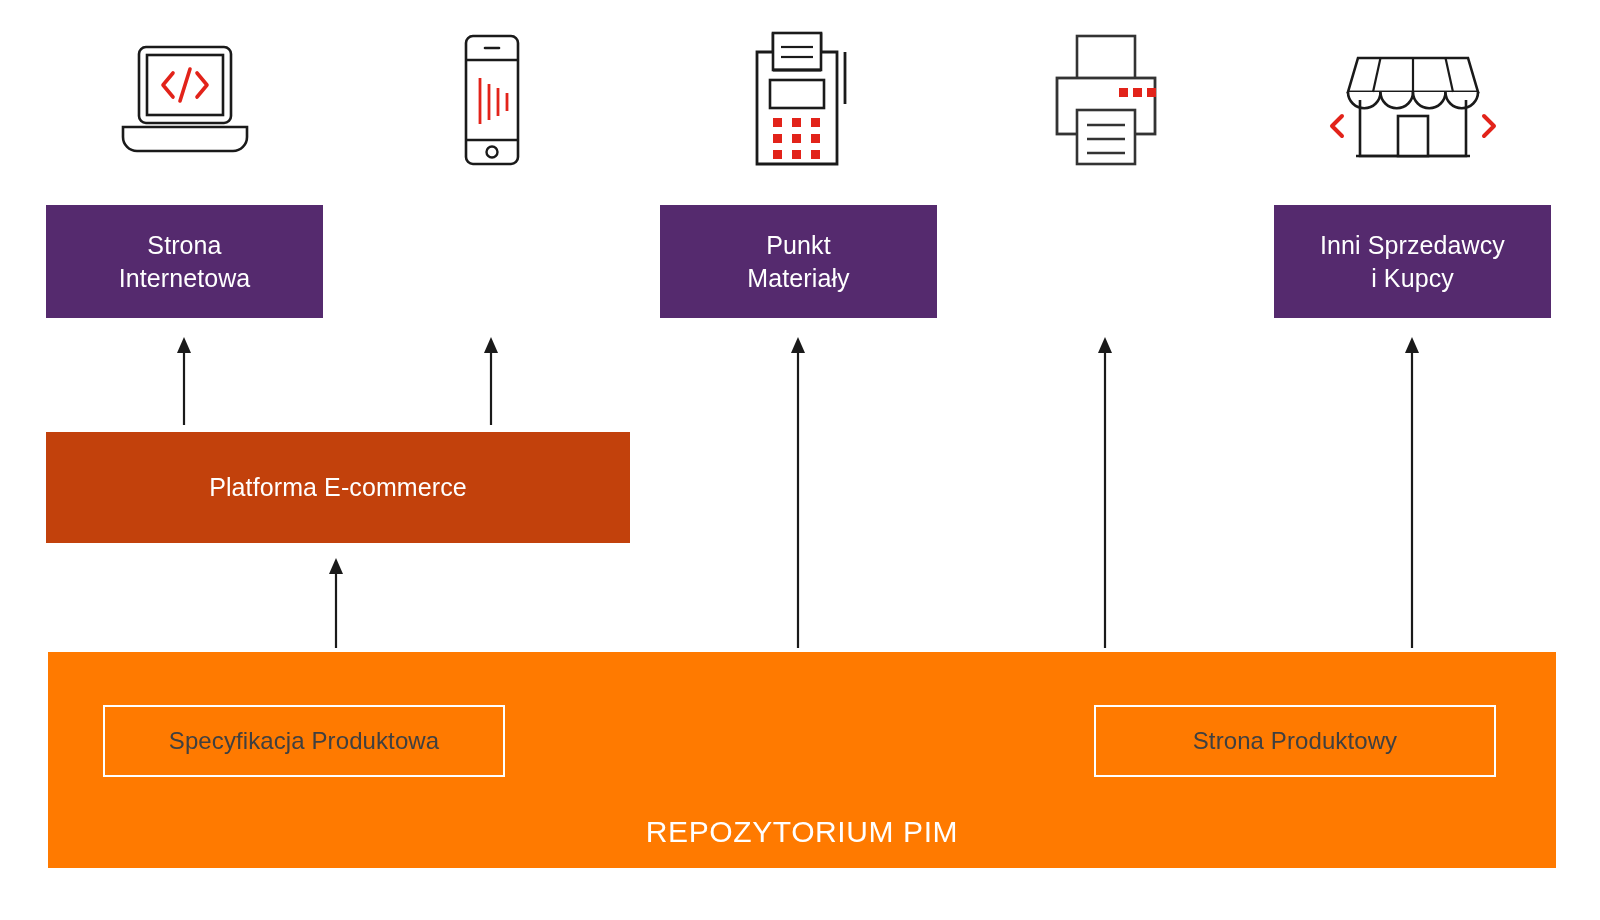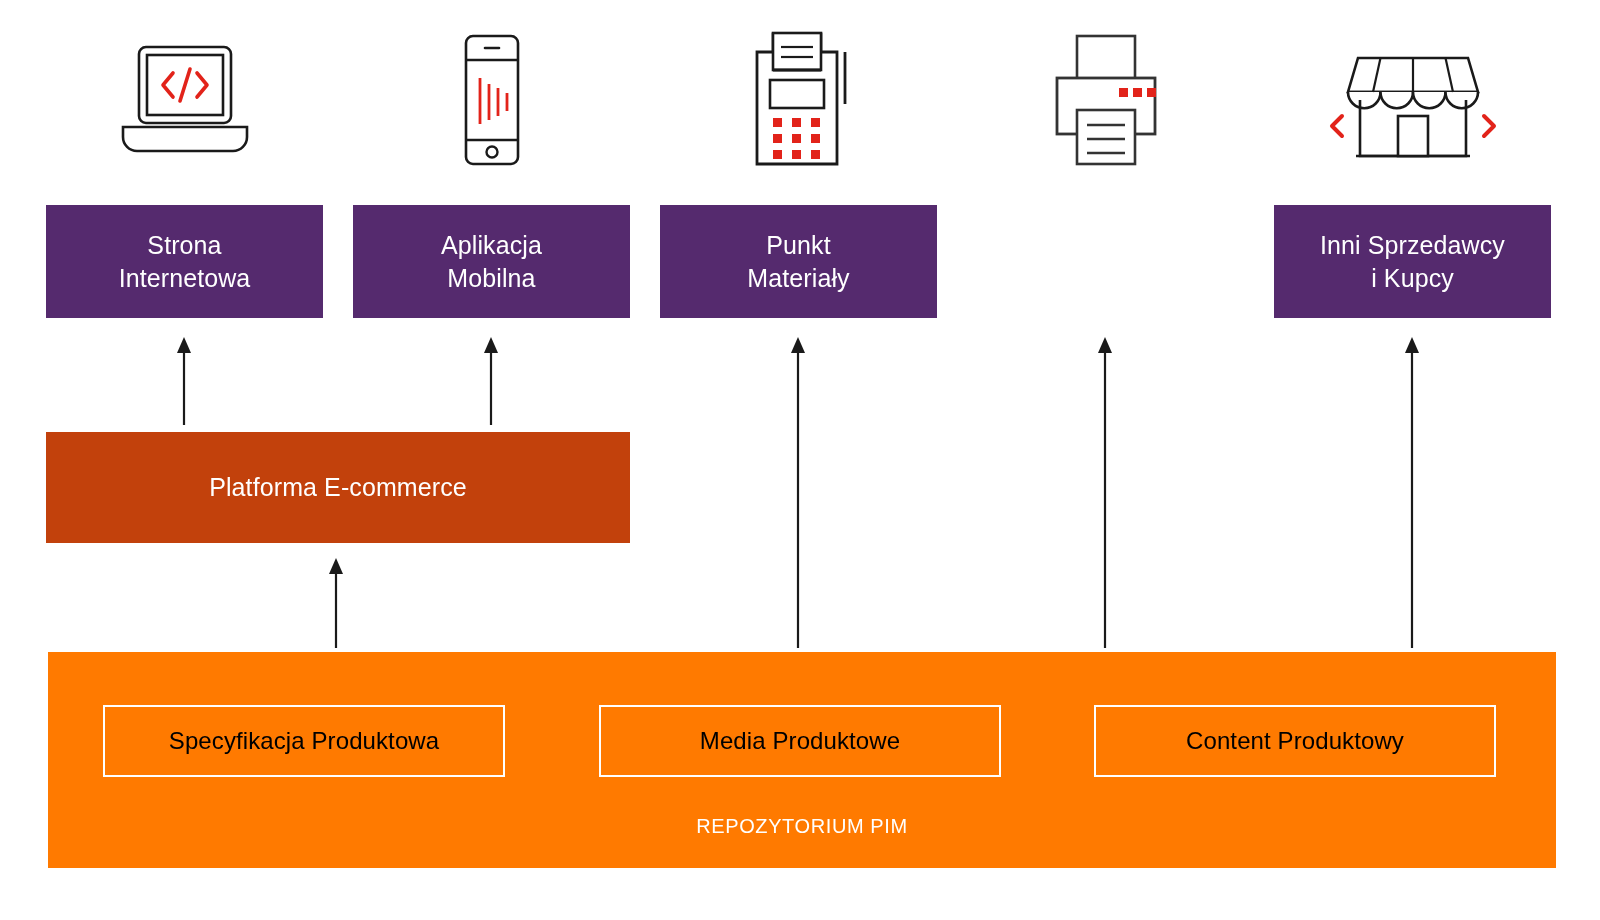--- a/index.html
+++ b/index.html
@@ -86,36 +86,36 @@
   }
   .pim-box {
     position: absolute;
     top: 53px;
     height: 72px;
     border: 2px solid #ffffff;
     box-sizing: border-box;
     display: flex;
     align-items: center;
     justify-content: center;
-    color: #000000;
+    color: #404040;
     font-size: 24px;
     letter-spacing: 0.1px;
   }
   #pim-box-0 { left: 55px;  width: 402px; }
   #pim-box-1 { left: 551px; width: 402px; }
   #pim-box-2 { left: 1046px; width: 402px; }
 
   #pim-caption {
     position: absolute;
     left: 0;
     right: 0;
     top: 163px;
     text-align: center;
     color: #ffffff;
-    font-size: 20px;
+    font-size: 30px;
     letter-spacing: 0.6px;
   }
 </style>
 </head>
 <body>
 
 <div id="stage">
 
   <div class="icon-slot" style="left:30px">
     <span>
@@ -210,24 +210,20 @@
         <path d="M14 82 L4 92 L14 102" stroke="#E2231A" stroke-width="4" stroke-linecap="round" stroke-linejoin="round" fill="none"></path>
         <path d="M156 82 L166 92 L156 102" stroke="#E2231A" stroke-width="4" stroke-linecap="round" stroke-linejoin="round" fill="none"></path>
       </svg>
     </span>
   </div>
 
   <div class="channel-box" style="left:30px">
     <span class="lbl">Strona
 Internetowa</span>
   </div>
-  <div class="channel-box" style="left:337px">
-    <span class="lbl">Aplikacja
-Mobilna</span>
-  </div>
   <div class="channel-box" style="left:644px">
     <span class="lbl">Punkt
 Materiały</span>
   </div>
   <div class="channel-box" style="left:1258px">
     <span class="lbl">Inni Sprzedawcy
 i Kupcy</span>
   </div>
 
   <div class="arrow" style="left:156px; top:337px; height:88px">
@@ -268,22 +264,19 @@
   </div>
 
   <div id="platform-box">
     <span>Platforma E-commerce</span>
   </div>
 
   <div id="pim-band">
     <div class="pim-box" id="pim-box-0">
       <span>Specyfikacja Produktowa</span>
     </div>
-    <div class="pim-box" id="pim-box-1">
-      <span>Media Produktowe</span>
-    </div>
     <div class="pim-box" id="pim-box-2">
-      <span>Content Produktowy</span>
+      <span>Strona Produktowy</span>
     </div>
     <div id="pim-caption">REPOZYTORIUM PIM</div>
   </div>
 
 </div>
 
 </body></html>

